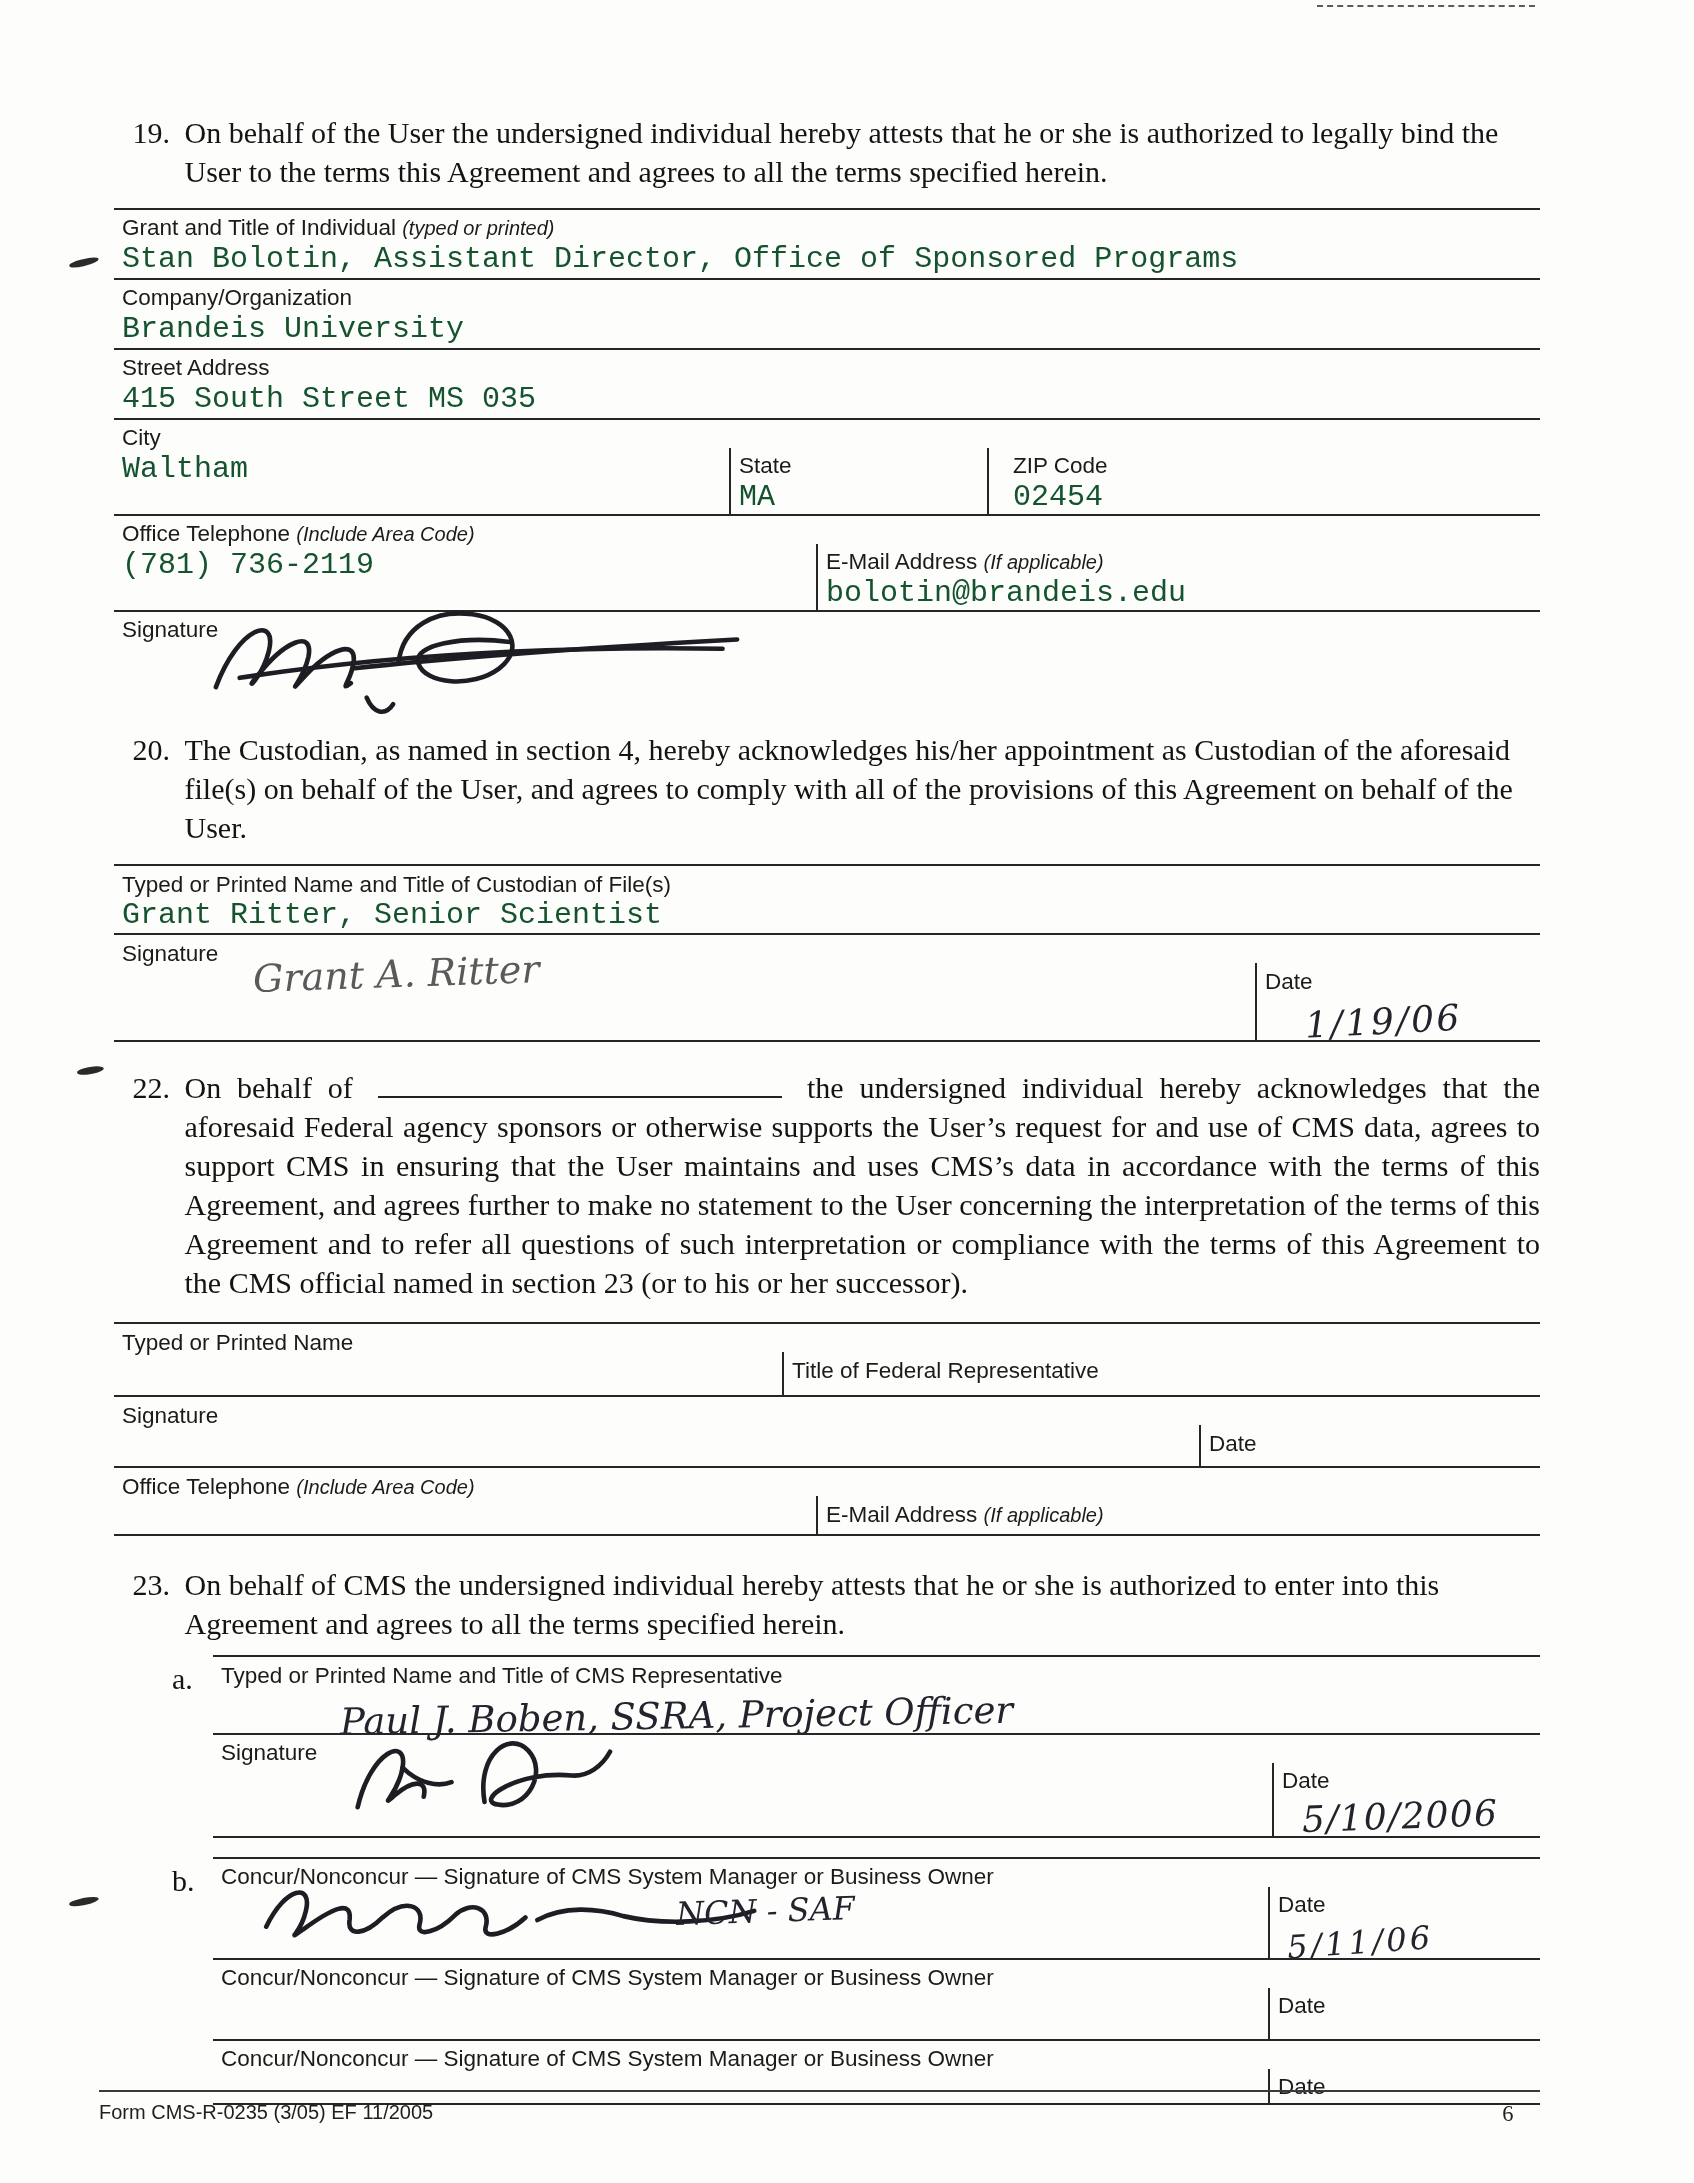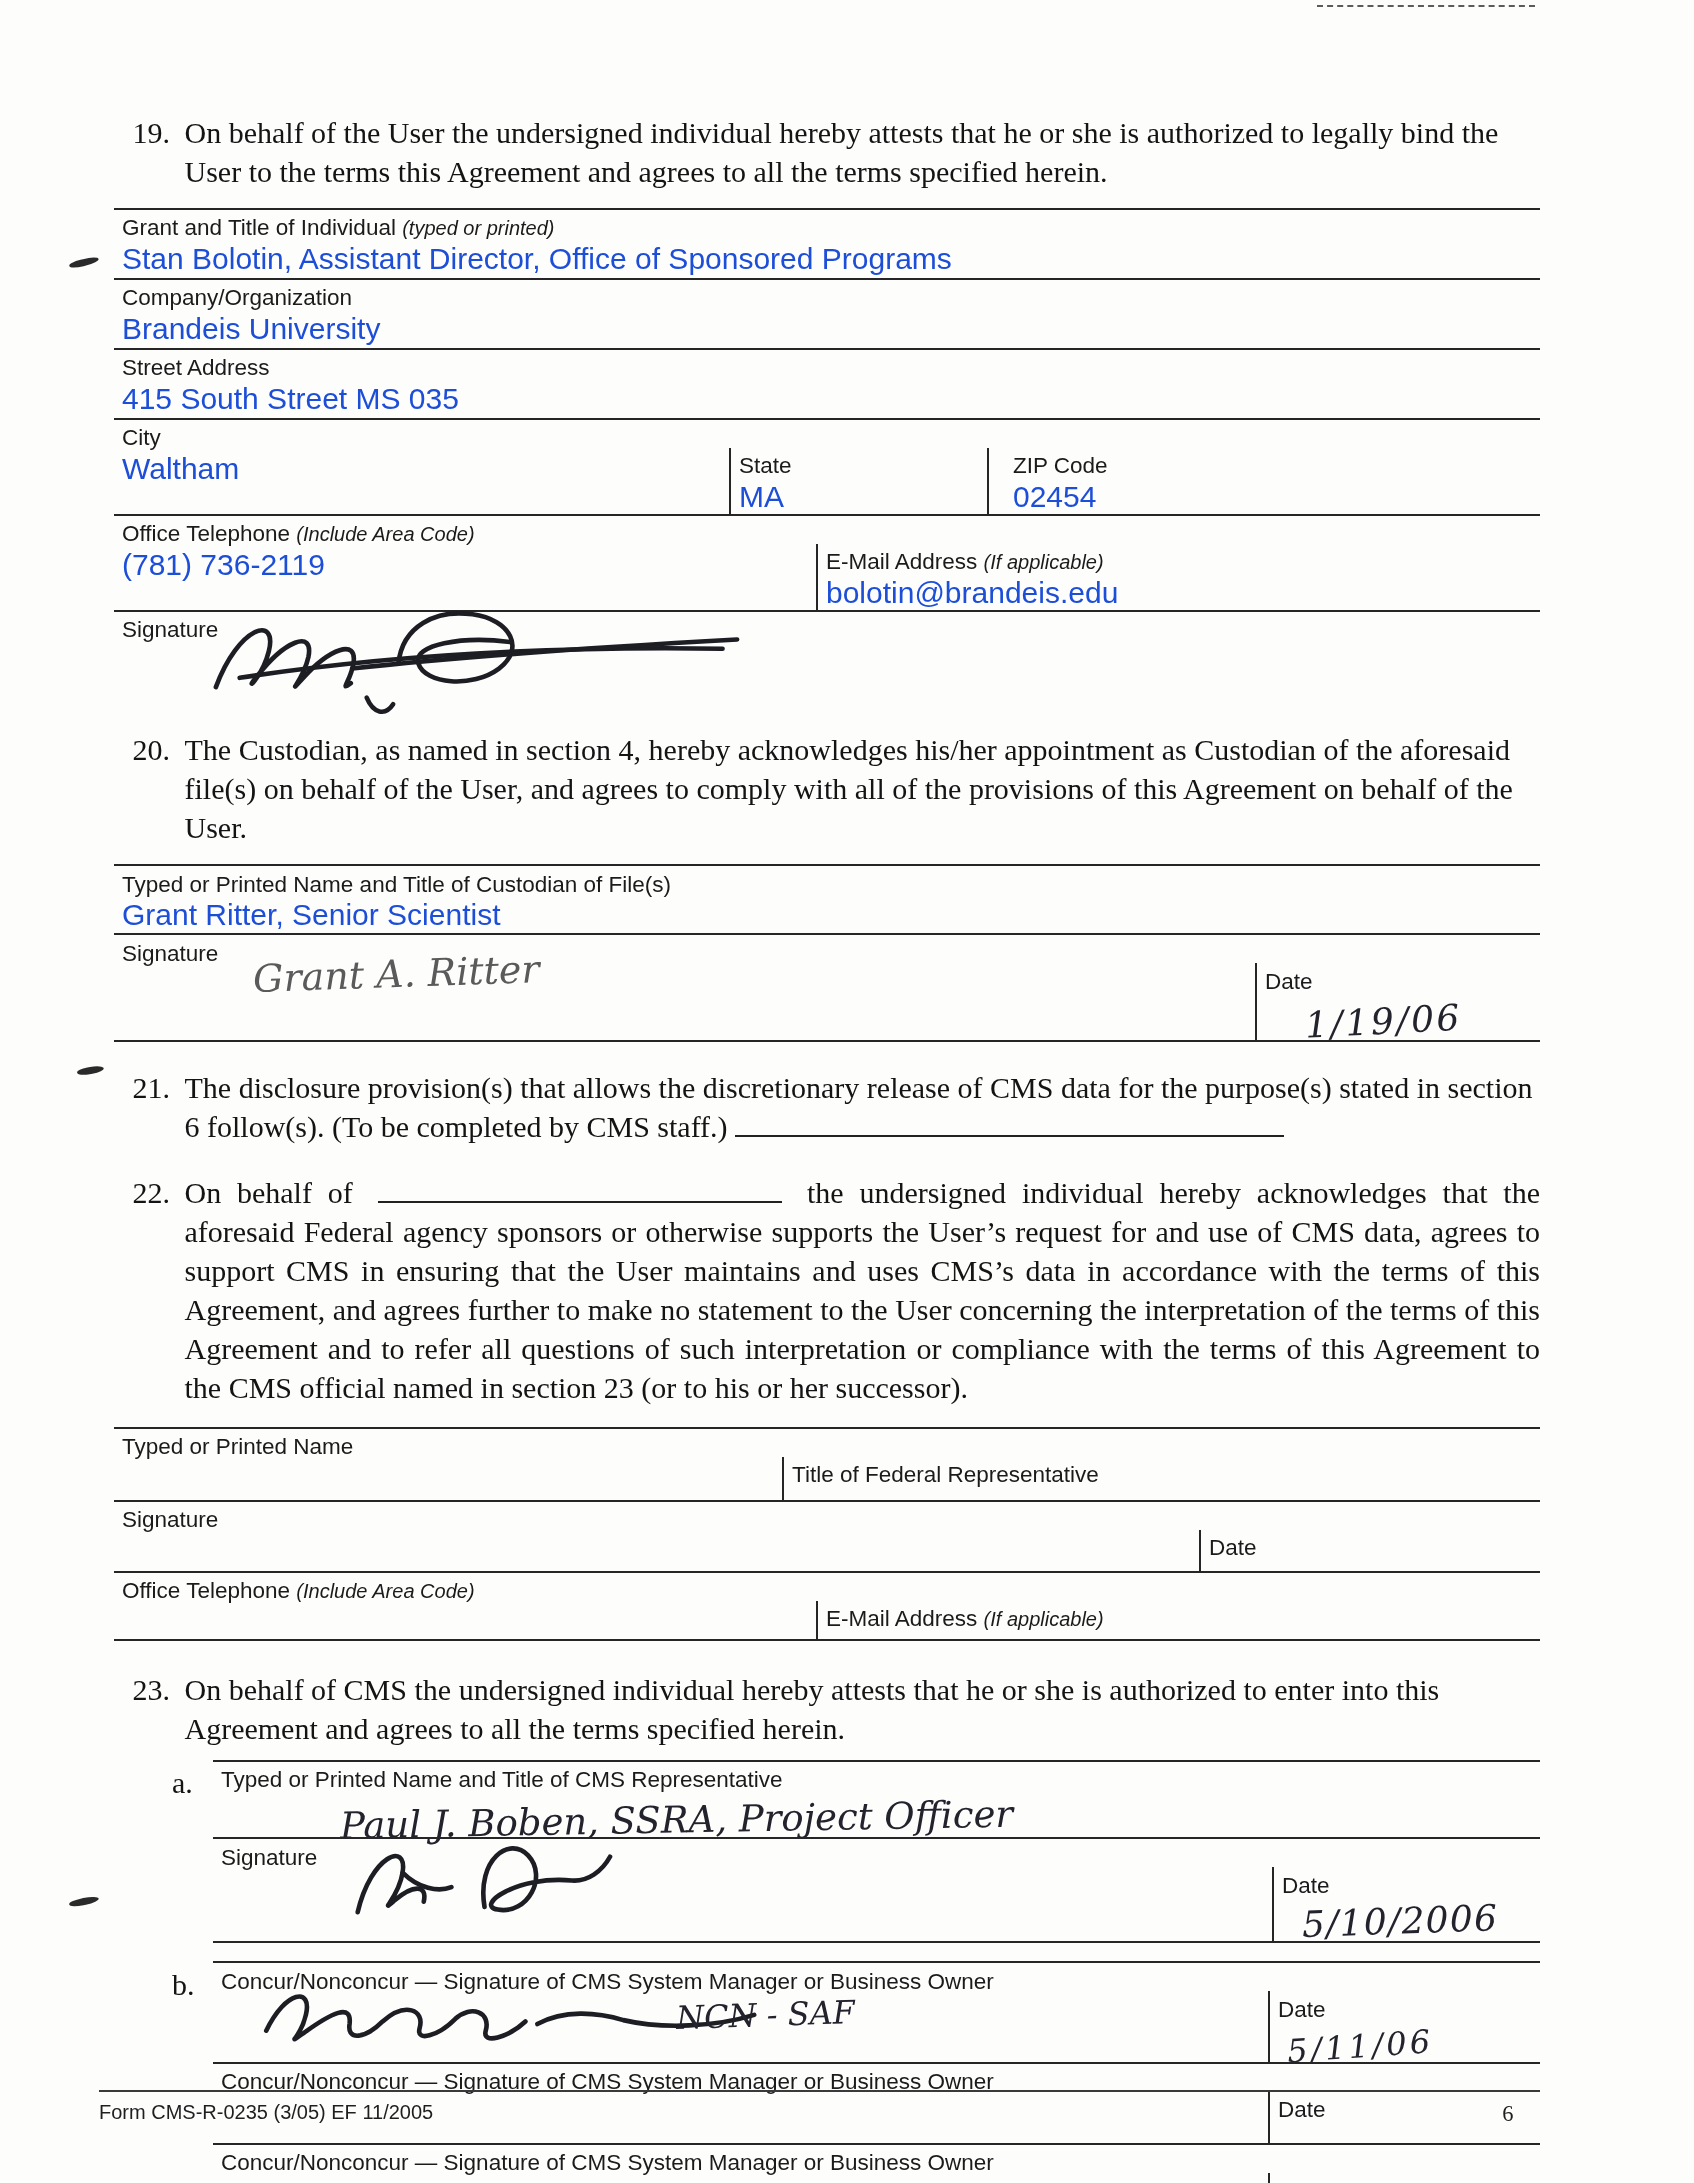--- a/index.html
+++ b/index.html
@@ -25,21 +25,21 @@
 
   
   .ftable{margin-top:0;}
   .frow{border-top:2.6px solid #262626;box-sizing:border-box;position:relative;padding:5.3px 10.6px 0 8px;}
   .bb{border-bottom:2.6px solid #262626;}
   .cells{display:flex;padding:0;}
   .cell{box-sizing:border-box;padding:5.3px 10.6px 0 8px;position:relative;}
   .cell + .cell{border-left:2.6px solid #262626;margin-top:28px;}
   .flabel{font-family:"Liberation Sans",sans-serif;font-size:22.5px;color:#1b1b1b;}
   .flabel .note{font-style:italic;font-size:20px;}
-  .fvalue{font-family:Liberation Sans, sans-serif;font-size:30px;color:#1d4ed8;margin-top:0.7px;}
+  .fvalue{font-family:Liberation Mono, monospace;font-size:30px;color:#14532d;margin-top:0.7px;}
 
   
   .hand{font-family:"DejaVu Serif",serif;font-style:italic;color:#23232e;}
   .hand-gray{color:#5a5a5a;}
   .sig-svg{position:absolute;pointer-events:none;}
   .sig-svg path{fill:none;stroke:#1d1d24;stroke-width:7;stroke-linecap:round;}
 
   
   .subwrap{position:relative;margin-left:99px;}
   .submarker{position:absolute;left:-41px;top:6.6px;font-family:"Liberation Serif",serif;font-size:30px;color:#141414;}
@@ -152,27 +152,20 @@
           <div class="flabel">Signature</div>
           <div class="hand hand-gray" style="position:absolute;left:139px;top:17px;font-size:38px;transform:rotate(-2deg);">Grant A. Ritter</div>
         </div>
         <div class="cell" style="flex:0 0 285px;">
           <div class="flabel">Date</div>
           <div class="hand" style="font-size:36px;margin:4px 0 0 40px;transform:rotate(-3deg);letter-spacing:2.6px;">1/19/06</div>
         </div>
       </div>
     </div>
 
-    <div class="para" style="margin-top:26.5px;">
-      <div class="num">21.</div>
-      <div class="ptext">
-        <span>The disclosure provision(s) that allows the discretionary release of CMS data for the purpose(s) stated in section 6 follow(s). (To be completed by CMS staff.)</span>
-        <span class="blank blank21"></span>
-      </div>
-    </div>
 
     <div class="para justify" style="margin-top:26.5px;">
       <div class="num">22.</div>
       <div class="ptext">
         <span>On behalf of</span>
         <span class="blank blank22"></span>
         <span>the undersigned individual hereby acknowledges that the aforesaid Federal agency sponsors or otherwise supports the User’s request for and use of CMS data, agrees to support CMS in ensuring that the User maintains and uses CMS’s data in accordance with the terms of this Agreement, and agrees further to make no statement to the User concerning the interpretation of the terms of this Agreement and to refer all questions of such interpretation or compliance with the terms of this Agreement to the CMS official named in section 23 (or to his or her successor).</span>
       </div>
     </div>
 

